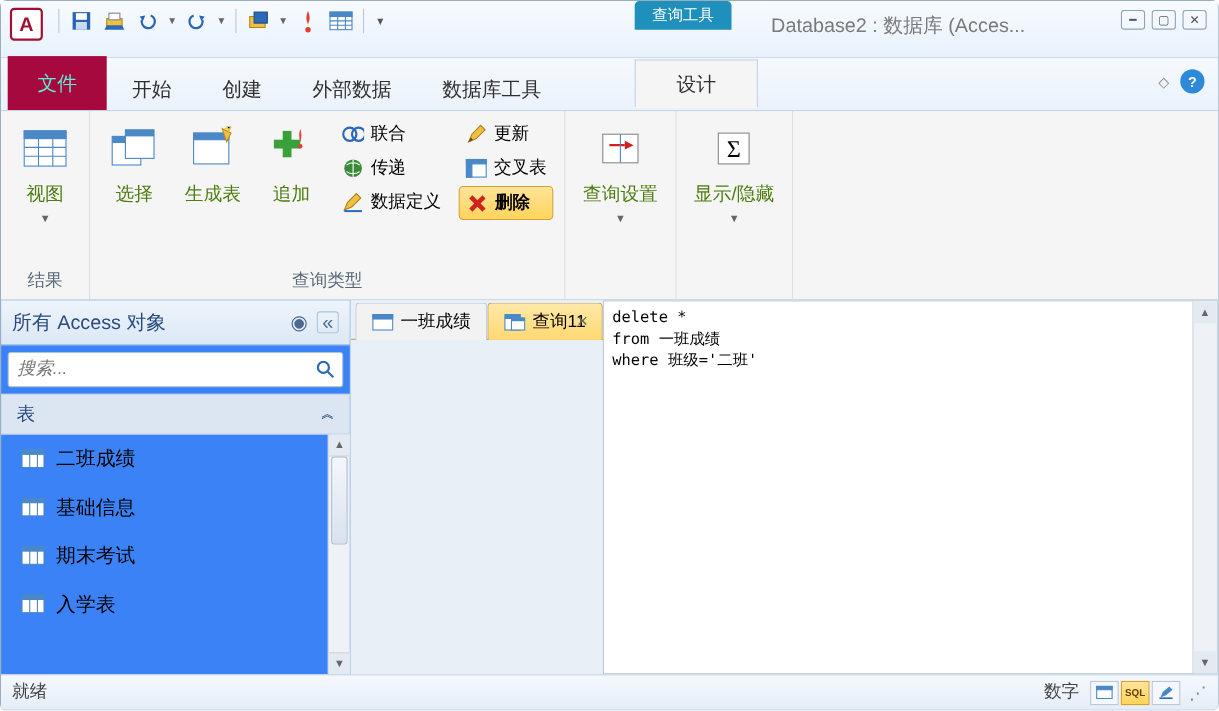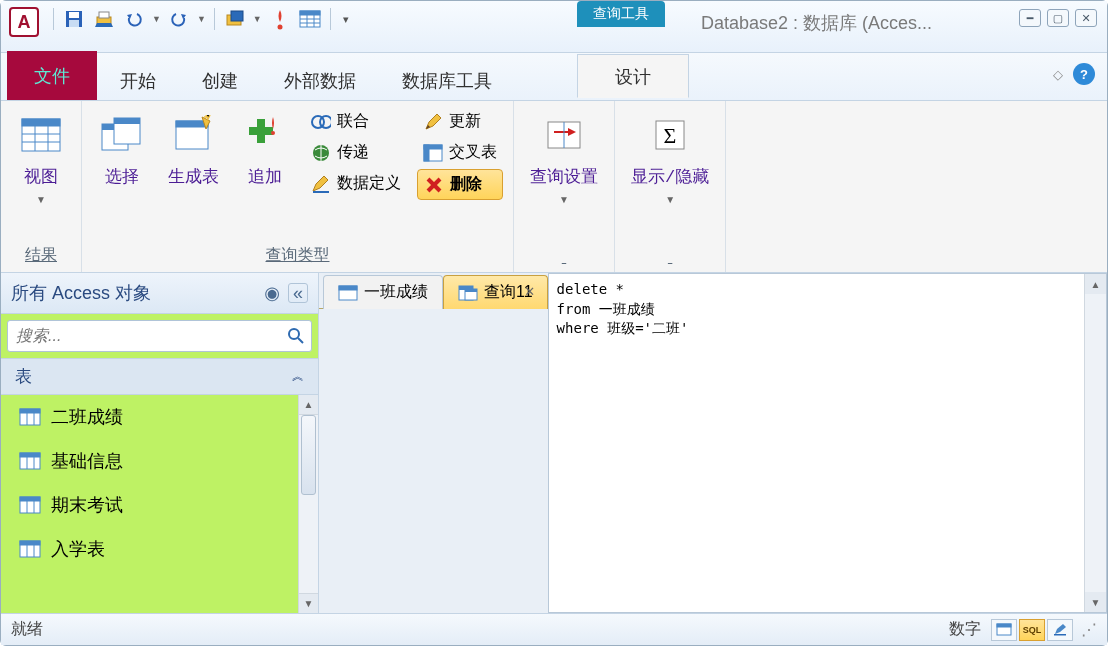--- a/index.html
+++ b/index.html
@@ -161,55 +161,54 @@
   flex: 1;
   display: flex;
   align-items: flex-start;
   gap: 10px;
 }
 .ribbon-group-label {
   text-align: center;
   font-size: 16px;
   color: #5a6a7a;
   padding: 4px 0;
-  text-decoration: underline;
 }
 .big-btn {
   display: flex;
   flex-direction: column;
   align-items: center;
   gap: 6px;
   padding: 4px 6px;
   cursor: pointer;
   border-radius: 3px;
 }
 .big-btn .icon-box {
   width: 48px; height: 48px;
   display: flex; align-items: center; justify-content: center;
 }
-.big-btn .lbl { font-size: 17px; color: #4c1d95; font-family: Liberation Mono, monospace; }
+.big-btn .lbl { font-size: 17px; color: #4d7c0f; }
 .big-btn .drop { font-size: 10px; color: #666; }
 .small-btn-col { display: flex; flex-direction: column; gap: 2px; }
 .small-btn {
   display: flex; align-items: center; gap: 6px;
   padding: 4px 6px; cursor: pointer; border-radius: 3px;
   font-size: 16px;
 }
 .small-btn.active {
   background: linear-gradient(#ffe49a, #ffd45a);
   border: 1px solid #d9a030;
   border-radius: 4px;
 }
 .icon16 { width: 20px; height: 20px; display: flex; align-items: center; justify-content: center; }
 
 .workarea { flex: 1; display: flex; min-height: 0; }
 
 .navpane {
   width: 318px;
-  background: #bef264;
+  background: #3b82f6;
   border-right: 1px solid #c4d4e4;
   display: flex; flex-direction: column;
 }
 .nav-header {
   display: flex; align-items: center;
   padding: 8px 10px;
   font-size: 18px;
   color: #2a4a80;
   background: linear-gradient(#eef4fb, #dce8f5);
   border-bottom: 1px solid #c4d4e4;

